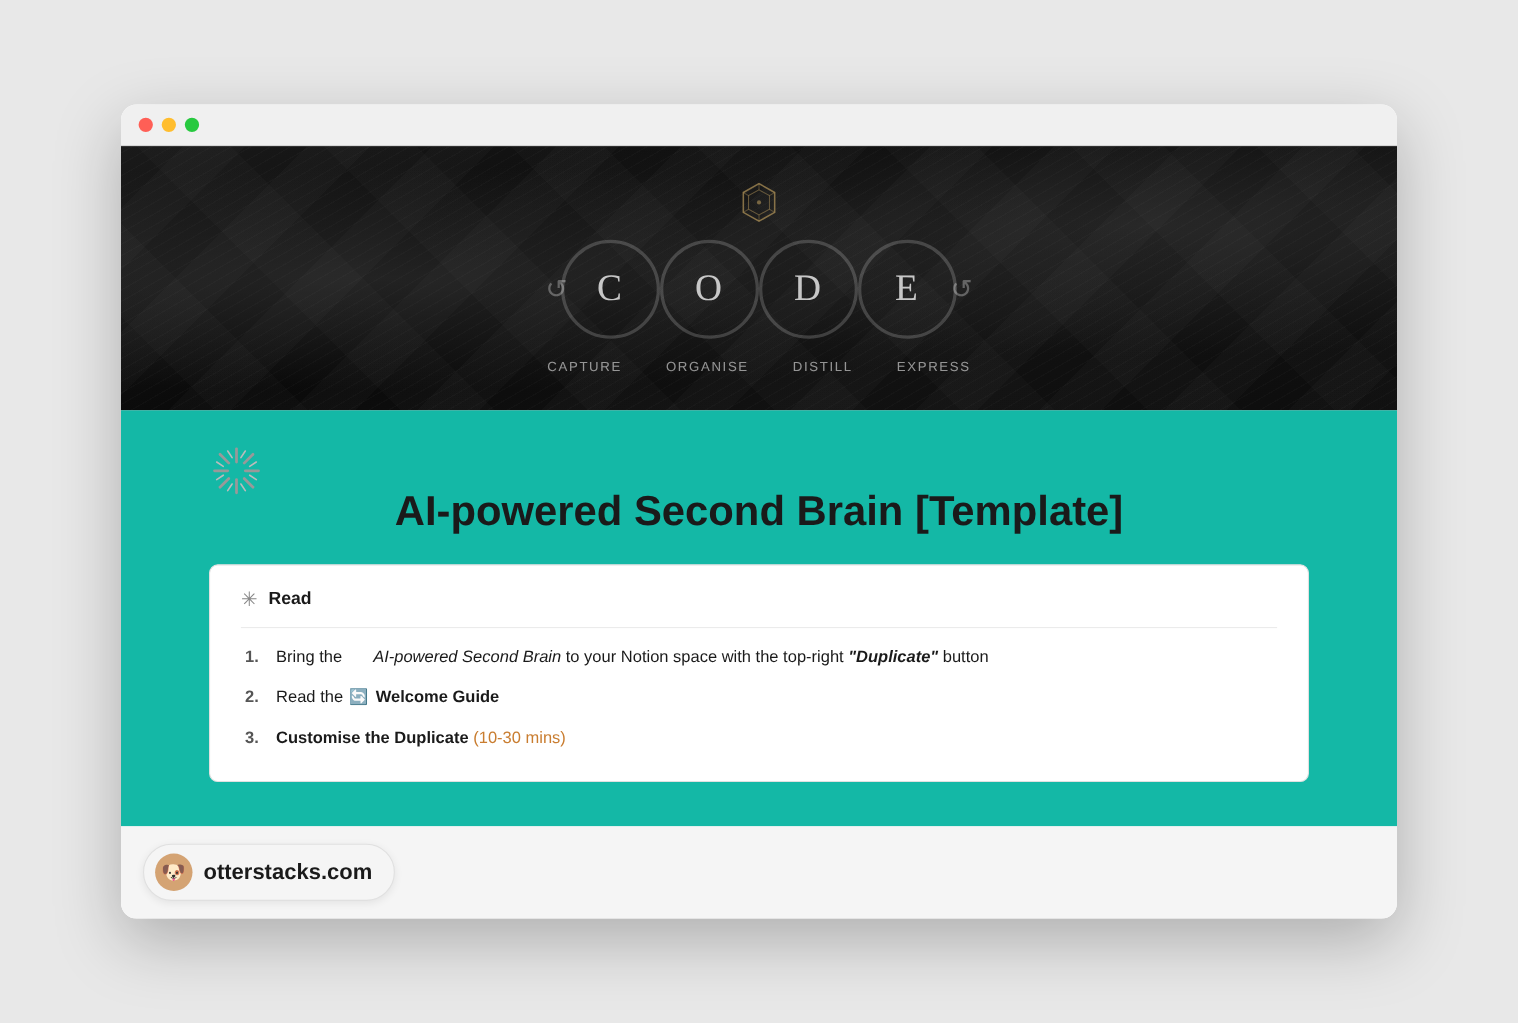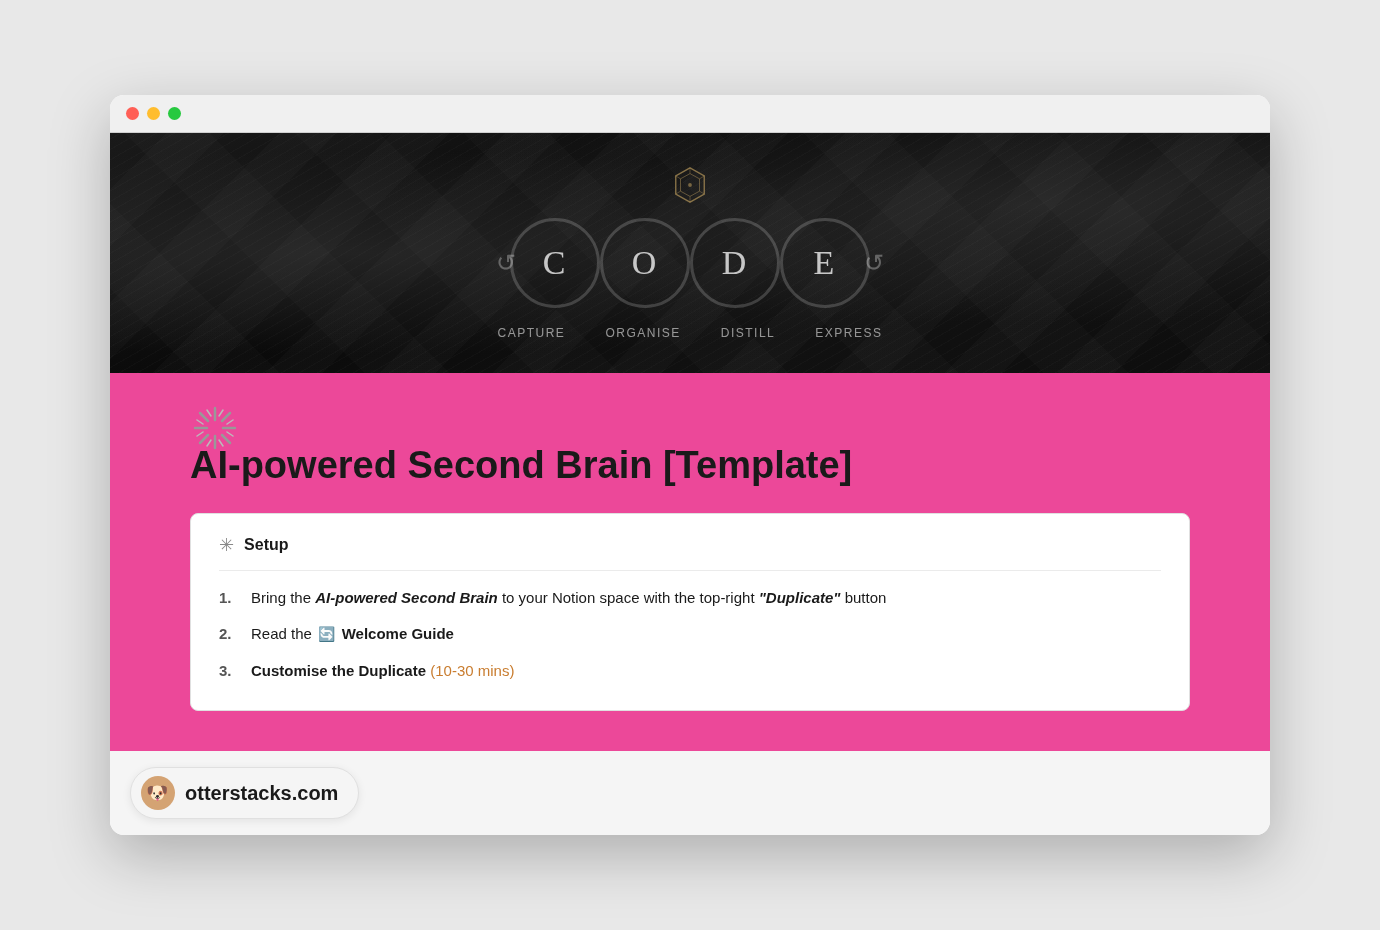--- a/index.html
+++ b/index.html
@@ -161,22 +161,23 @@
       letter-spacing: 1.5px;
       color: rgba(255,255,255,0.55);
       font-weight: 500;
       cursor: pointer;
       text-transform: uppercase;
     }
 
     
     .main-content {
       padding: 40px 80px 40px 80px;
-      background: #ec4899;
-      position: relative;
+      background: #14b8a6;
+      position: relative;
+      text-align: center;
     }
 
     
     .sunburst-icon {
       position: absolute;
       left: 80px;
       top: -30px;
     }
 
     .page-title {
@@ -227,21 +228,21 @@
       line-height: 1.5;
     }
 
     .list-number {
       font-weight: 600;
       color: #555;
       min-width: 20px;
     }
 
     .bold-text { font-weight: 700; }
-    .italic-bold { font-weight: 700; font-style: italic; }
+    .italic-bold { font-weight: 400; font-style: italic; margin-left: 24px; }
     .italic-bold-quote { font-weight: 700; font-style: italic; }
     .orange-text { color: #c97d30; }
 
     
     .bottom-bar {
       background: #f5f5f5;
       padding: 16px 20px;
       display: flex;
       align-items: center;
       gap: 10px;
@@ -374,21 +375,21 @@
       </svg>
     </div>
 
     <h1 class="page-title">AI-powered Second Brain [Template]</h1>
 
     <div class="setup-card">
 
       <div class="setup-header">
 
         <span style="font-size:18px;color:#888;">✳</span>
-        <span class="setup-title">Setup</span>
+        <span class="setup-title">Read</span>
       </div>
 
       <ol class="setup-list">
         <li>
           <span class="list-number">1.</span>
           <span>
             Bring the <span class="italic-bold">AI-powered Second Brain</span> to your Notion space with the top-right <span class="italic-bold-quote">"Duplicate"</span> button
           </span>
         </li>
         <li>

